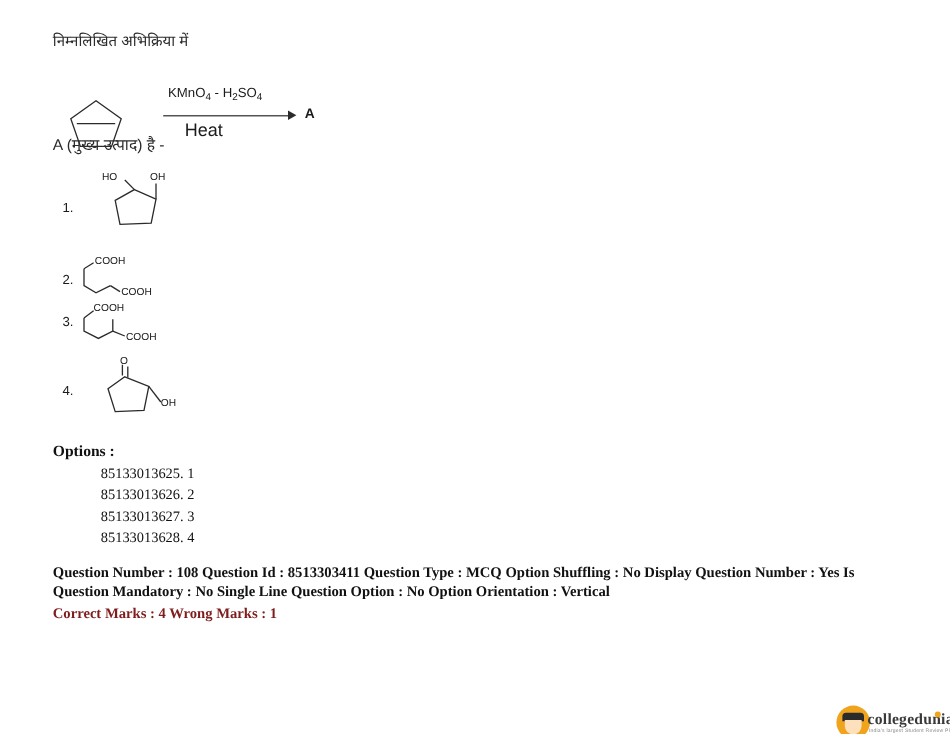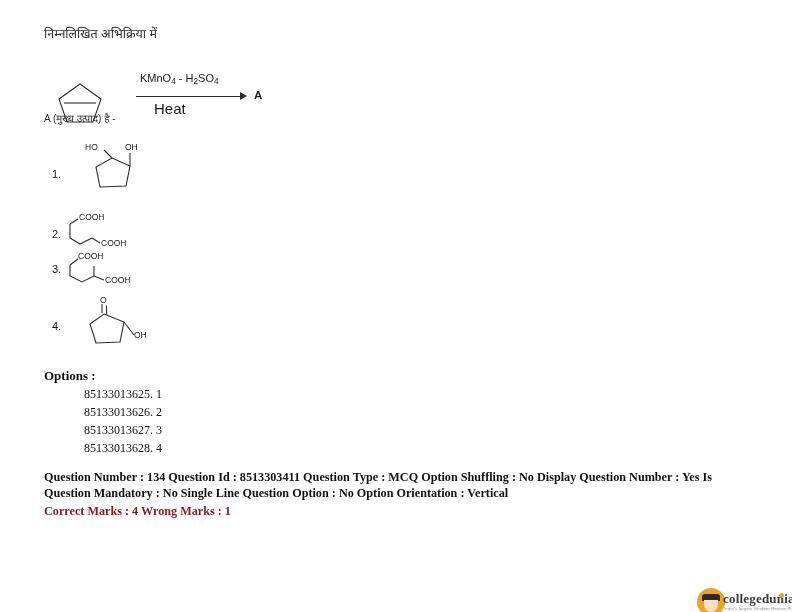--- a/index.html
+++ b/index.html
@@ -84,21 +84,21 @@
   }
   .sub {
     font-size: 0.75em;
     vertical-align: -0.25em;
   }
   .q-ask {
     position: absolute;
     left: 44px;
     top: 111px;
     font-family: "Liberation Sans", sans-serif;
-    font-size: 10px;
+    font-size: 13px;
     color: #2b2b2b;
   }
   .opt-num {
     position: absolute;
     font-family: "Liberation Sans", sans-serif;
     font-size: 11px;
     color: #1a1a1a;
   }
   .struct {
     position: absolute;
@@ -272,21 +272,21 @@
     </svg>
   </div>
 
   <div class="opts-head">Options :</div>
   <div class="opt-line" style="top:387px;">85133013625. 1</div>
   <div class="opt-line" style="top:405px;">85133013626. 2</div>
   <div class="opt-line" style="top:423px;">85133013627. 3</div>
   <div class="opt-line" style="top:441px;">85133013628. 4</div>
 
   <div class="meta-block">
-    <div>Question Number : 134 Question Id : 8513303411 Question Type : MCQ Option Shuffling : No Display Question Number : Yes Is</div>
+    <div>Question Number : 108 Question Id : 8513303411 Question Type : MCQ Option Shuffling : No Display Question Number : Yes Is</div>
     <div>Question Mandatory : No Single Line Question Option : No Option Orientation : Vertical</div>
   </div>
   <div class="marks-block">Correct Marks : 4 Wrong Marks : 1</div>
 
   <div class="watermark">
     <div class="wm-badge">
       <div class="cap"></div>
       <div class="face"></div>
     </div>
     <div class="wm-text">collegedunia</div>

